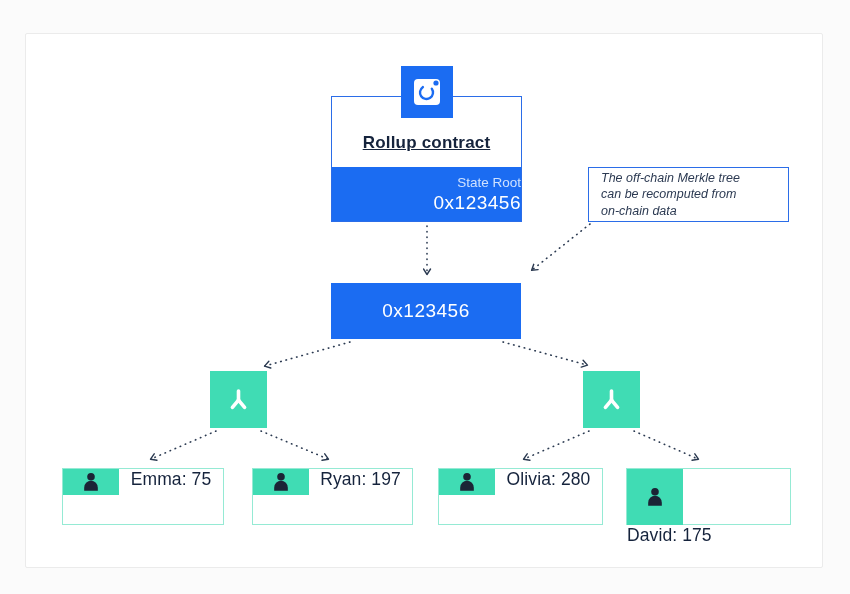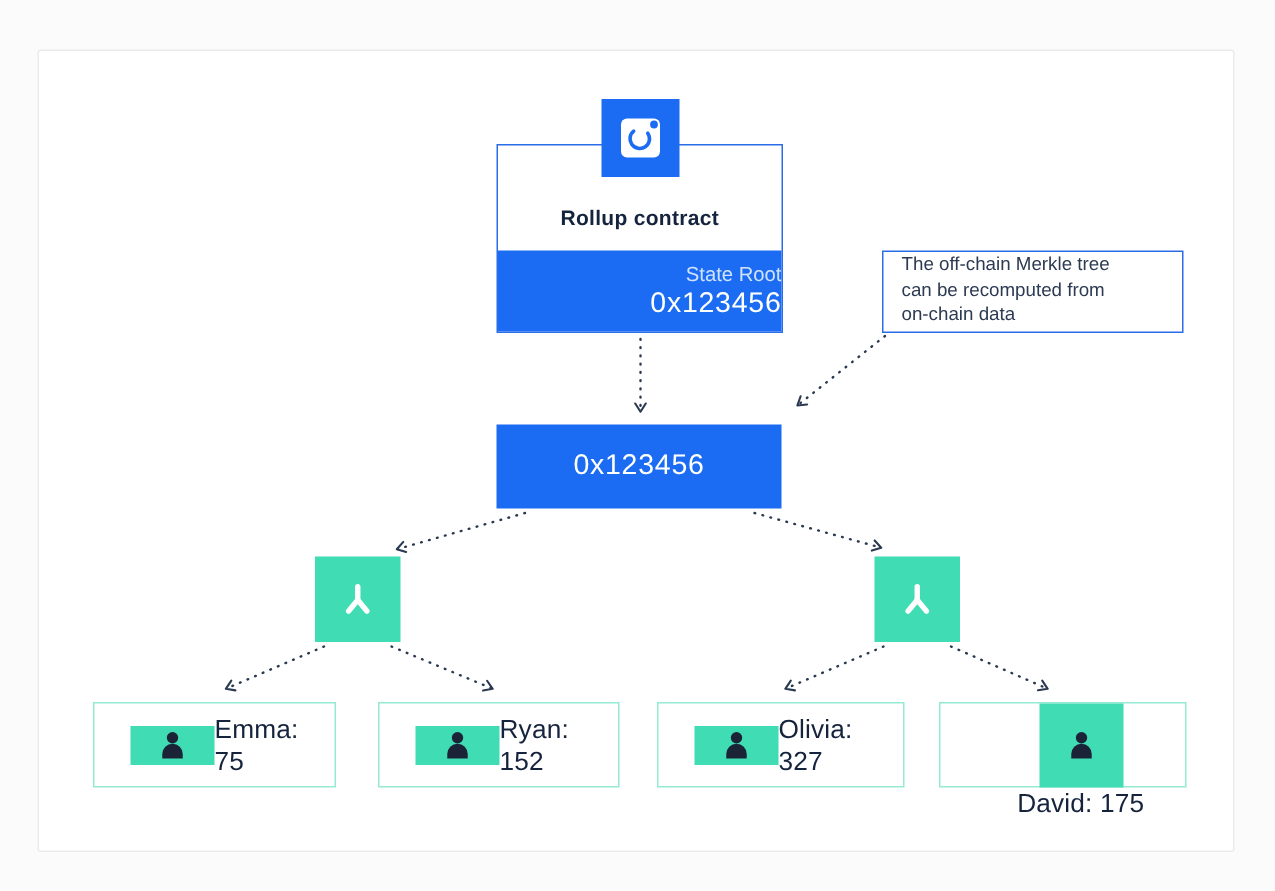--- a/index.html
+++ b/index.html
@@ -33,43 +33,45 @@
     width: 191px; height: 126px;
     border: 1px solid #2b6de8;
     background: #ffffff;
     z-index: 2;
     display: flex; flex-direction: column;
   }
   .contract-title {
     height: 70px;
     display: flex; align-items: flex-end; justify-content: center;
     padding-bottom: 14px;
-    font-size: 14px; font-weight: 700;
+    font-size: 17px; font-weight: 700;
     color: #15233c;
     letter-spacing: 0.2px;
+    text-decoration: underline;
   }
   .state-root-band {
     flex: 1;
     background: #1b6cf2;
     display: flex; flex-direction: column;
     align-items: flex-end; justify-content: center;
     gap: 2px;
   }
   .state-root-label { font-size: 13.5px; color: #cfe2ff; font-weight: 500; }
   .state-root-value { font-size: 19px; color: #ffffff; font-weight: 500; letter-spacing: 0.5px; }
 
   
   .note-box {
     left: 588px; top: 167px;
     width: 201px; height: 55px;
     border: 1px solid #2b6de8;
     background: #ffffff;
-    display: flex; align-items: flex-start;
+    display: flex; align-items: center;
     padding-left: 12px;
     z-index: 2;
+    font-style: italic;
   }
   .note-text {
     width: 152px;
     font-size: 12.5px; line-height: 1.32;
     color: #2c3a52;
   }
 
   
   .root-node {
     left: 331px; top: 283px;
@@ -89,23 +91,22 @@
     z-index: 2;
   }
   .branch-left  { left: 210px; top: 371px; }
   .branch-right { left: 583px; top: 371px; }
 
   
   .leaf {
     top: 468px; height: 57px;
     border: 1px solid #95ead4;
     background: #ffffff;
-    display: flex; align-items: center;
-    z-index: 2;
-    padding-left: 24px;
+    display: flex; align-items: flex-start;
+    z-index: 2;
   }
   .leaf-emma   { left: 62px;  width: 162px; }
   .leaf-ryan   { left: 252px; width: 161px; }
   .leaf-olivia { left: 438px; width: 165px; }
   .leaf-david  { left: 626px; width: 165px; flex-direction: column; }
   .leaf-avatar {
     width: 56px; flex: 0 0 56px;
     background: #40dcb4;
     display: flex; align-items: center; justify-content: center;
   }
@@ -198,31 +199,31 @@
   <div class="leaf-label">Emma: 75</div>
 </div>
 
 <div class="abs leaf leaf-ryan">
   <div class="leaf-avatar">
     <svg width="26" height="26" viewBox="0 0 24 24">
       <circle cx="12" cy="7.2" r="3.5" fill="#1b2436"></circle>
       <path d="M5.7,20 v-2.8 a6.3,6.3 0 0 1 12.6,0 V20 z" fill="#1b2436"></path>
     </svg>
   </div>
-  <div class="leaf-label">Ryan: 152</div>
+  <div class="leaf-label">Ryan: 197</div>
 </div>
 
 <div class="abs leaf leaf-olivia">
   <div class="leaf-avatar">
     <svg width="26" height="26" viewBox="0 0 24 24">
       <circle cx="12" cy="7.2" r="3.5" fill="#1b2436"></circle>
       <path d="M5.7,20 v-2.8 a6.3,6.3 0 0 1 12.6,0 V20 z" fill="#1b2436"></path>
     </svg>
   </div>
-  <div class="leaf-label">Olivia: 327</div>
+  <div class="leaf-label">Olivia: 280</div>
 </div>
 
 <div class="abs leaf leaf-david">
   <div class="leaf-avatar">
     <svg width="26" height="26" viewBox="0 0 24 24">
       <circle cx="12" cy="7.2" r="3.5" fill="#1b2436"></circle>
       <path d="M5.7,20 v-2.8 a6.3,6.3 0 0 1 12.6,0 V20 z" fill="#1b2436"></path>
     </svg>
   </div>
   <div class="leaf-label">David: 175</div>

